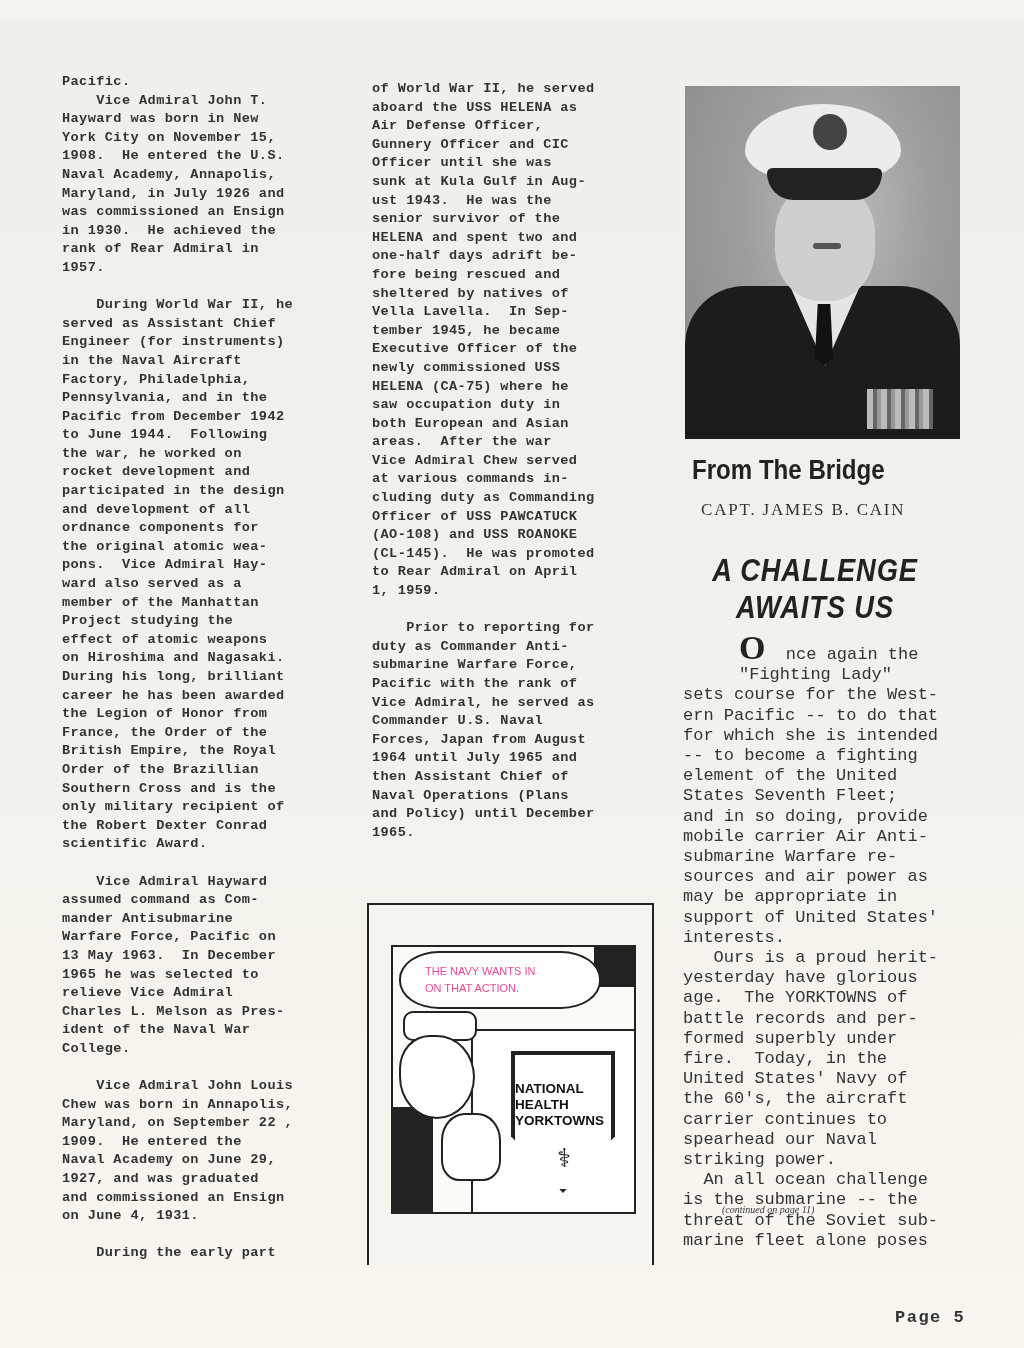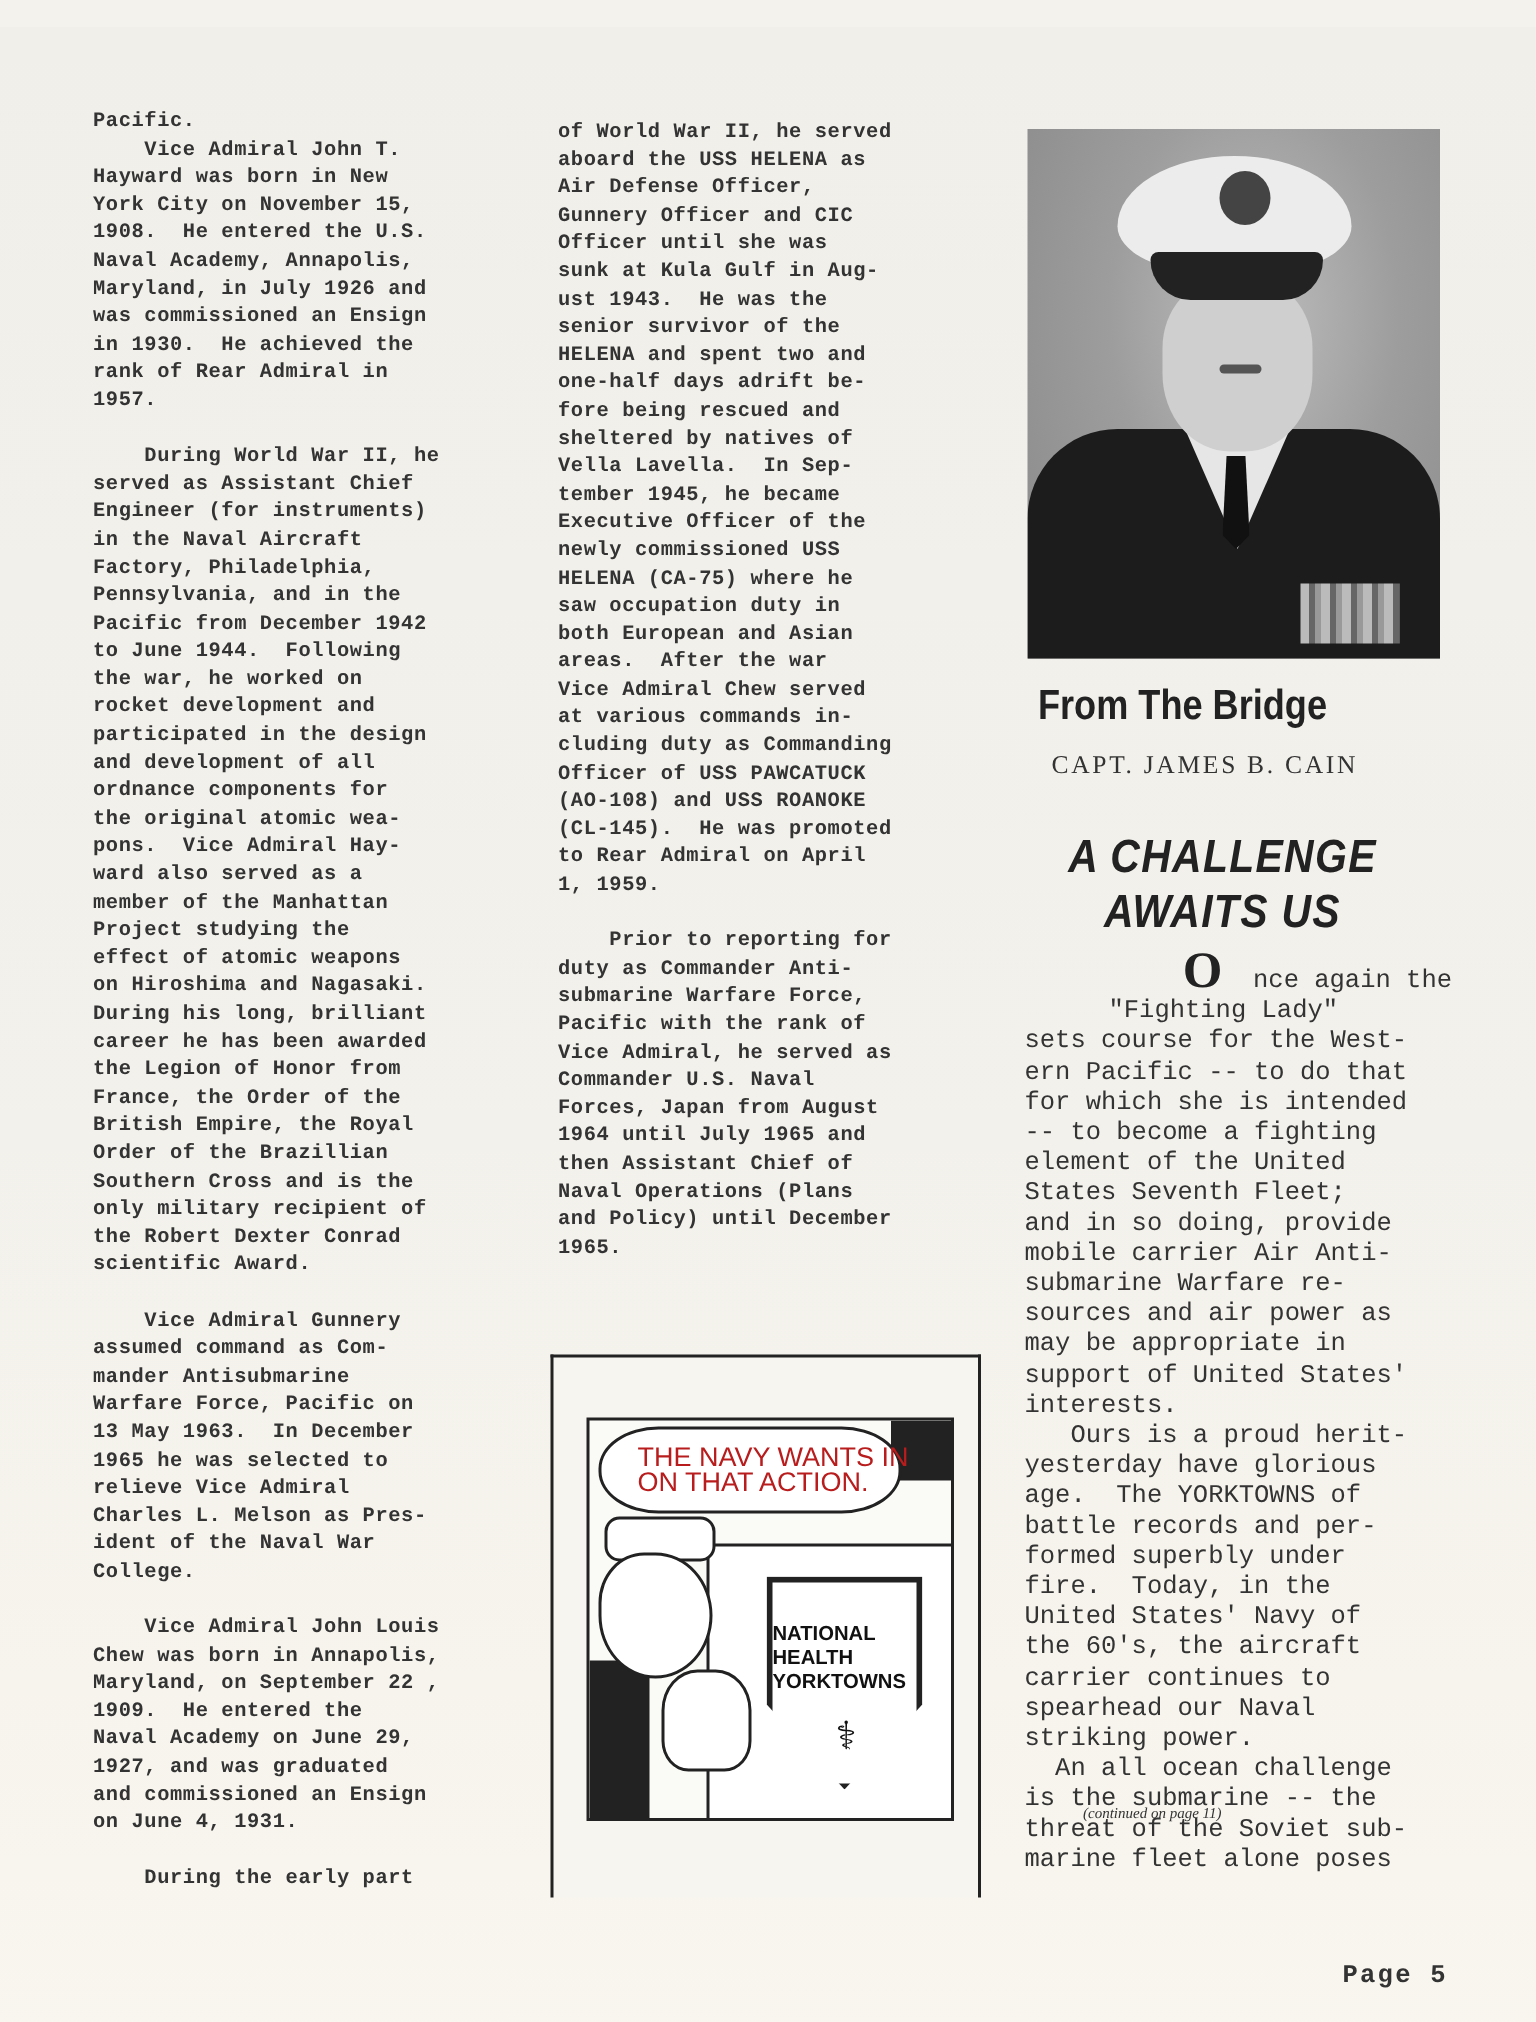--- a/index.html
+++ b/index.html
@@ -116,21 +116,21 @@
     border: 2px solid #222; border-bottom: none; background: #f7f5ef;
   }
   .cartoon {
     position: absolute; left: 22px; top: 40px; width: 241px; height: 265px;
     border: 2px solid #222; background: #fafaf6; overflow: hidden;
   }
   .bubble {
     position: absolute; left: 6px; top: 4px; width: 202px; height: 58px;
     background: #fff; border: 2px solid #222; border-radius: 40px / 28px;
     font-family: "Liberation Sans", "DejaVu Sans", sans-serif;
-    font-size: 18px; line-height: 17px; color: #b91c1c;
+    font-size: 11px; line-height: 17px; color: #ec4899;
     padding: 10px 0 0 24px; box-sizing: border-box;
   }
   .bubble span { display: block; white-space: nowrap; }
   .cartoon .dark-top {
     position: absolute; right: 0; top: 0; width: 40px; height: 40px; background: #222;
   }
   .cartoon .sailor-hat {
     position: absolute; left: 10px; top: 64px; width: 70px; height: 26px;
     background: #fff; border: 2px solid #222; border-radius: 10px;
   }
@@ -206,21 +206,21 @@
       <p>career he has been awarded</p>
       <p>the Legion of Honor from</p>
       <p>France, the Order of the</p>
       <p>British Empire, the Royal</p>
       <p>Order of the Brazillian</p>
       <p>Southern Cross and is the</p>
       <p>only military recipient of</p>
       <p>the Robert Dexter Conrad</p>
       <p>scientific Award.</p>
       <p class="gap"></p>
-      <p>    Vice Admiral Gunnery</p>
+      <p>    Vice Admiral Hayward</p>
       <p>assumed command as Com-</p>
       <p>mander Antisubmarine</p>
       <p>Warfare Force, Pacific on</p>
       <p>13 May 1963.  In December</p>
       <p>1965 he was selected to</p>
       <p>relieve Vice Admiral</p>
       <p>Charles L. Melson as Pres-</p>
       <p>ident of the Naval War</p>
       <p>College.</p>
       <p class="gap"></p>
@@ -315,21 +315,21 @@
 
   <div class="bridge-title">From The Bridge</div>
   <div class="byline">CAPT. JAMES B. CAIN</div>
 
   <div class="headline">
     <div>A CHALLENGE</div>
     <div>AWAITS US</div>
   </div>
 
   <div id="col3">
-      <p style="padding-left: 56px; text-align: right;"><span class="dropcap">O</span><span>  nce again the</span></p>
+      <p style="padding-left: 56px;"><span class="dropcap">O</span><span>  nce again the</span></p>
       <p style="padding-left: 56px;">"Fighting Lady"</p>
       <p>sets course for the West-</p>
       <p>ern Pacific -- to do that</p>
       <p>for which she is intended</p>
       <p>-- to become a fighting</p>
       <p>element of the United</p>
       <p>States Seventh Fleet;</p>
       <p>and in so doing, provide</p>
       <p>mobile carrier Air Anti-</p>
       <p>submarine Warfare re-</p>

